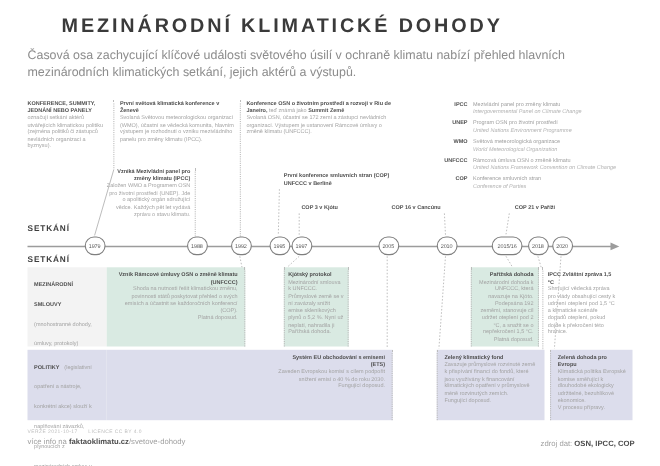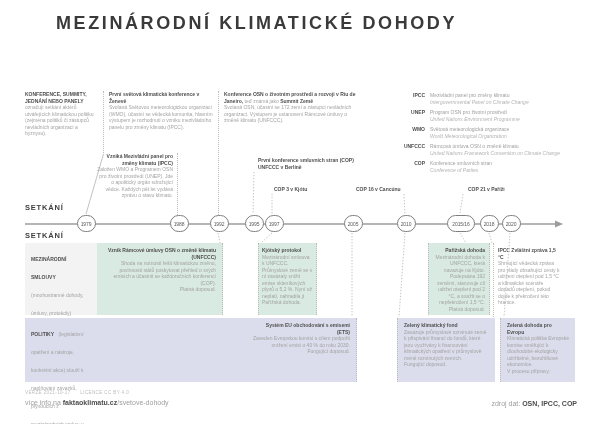--- a/index.html
+++ b/index.html
@@ -36,20 +36,21 @@
   .foot{font-size:7px;color:#9e9e9e;}
   .foot b{color:#4d4d4d;}
   svg{position:absolute;left:0;top:0;z-index:2;pointer-events:none;}
 </style>
 </head>
 <body>
 
 <div id="canvas">
 
   <div class="abs title" style="left:12px;top:13px;margin-left:44px;">MEZINÁRODNÍ KLIMATICKÉ DOHODY</div>
+  <div class="abs subtitle" style="left:25px;top:44px;width:545px;">Časová osa zachycující klíčové události světového úsilí v ochraně klimatu nabízí přehled hlavních mezinárodních klimatických setkání, jejich aktérů a výstupů.</div>
 
   <div class="abs" style="left:25px;top:91px;width:72px;">
     <div class="xs-b">KONFERENCE, SUMMITY, JEDNÁNÍ NEBO PANELY</div>
     <div class="xs">označují setkání aktérů utvářejících klimatickou politiku (zejména politiků či zástupců nevládních organizací a byznysu).</div>
   </div>
 
   <div class="abs dotl" style="left:103px;top:91px;width:112px;height:62px;padding-left:5px;box-sizing:border-box;">
     <div class="xs-b">První světová klimatická konference v Ženevě</div>
     <div class="xs">Svolaná Světovou meteorologickou organizací (WMO), účastní se vědecká komunita, hlavním výstupem je rozhodnutí o vzniku mezivládního panelu pro změny klimatu (IPCC).</div>
   </div>

